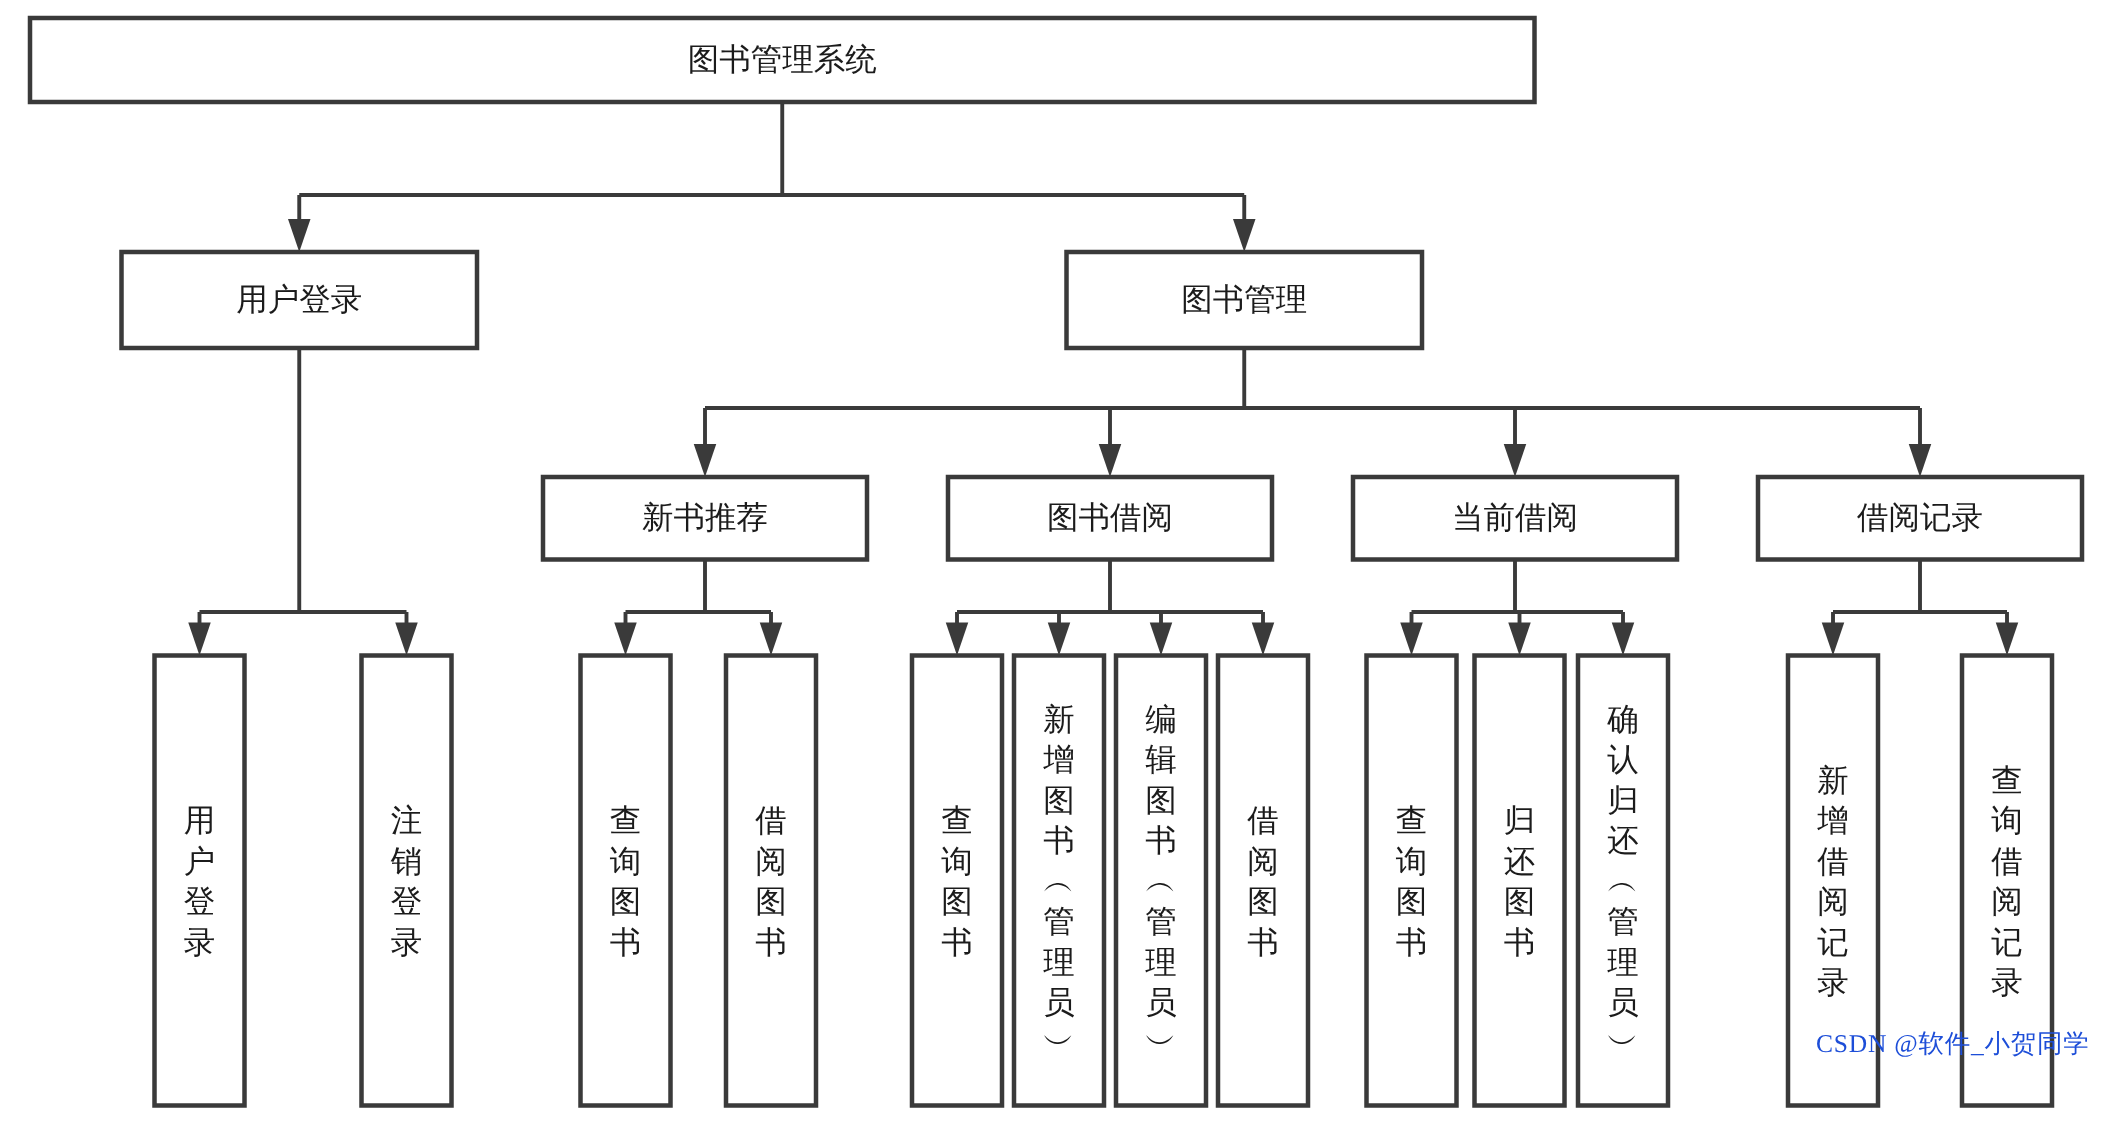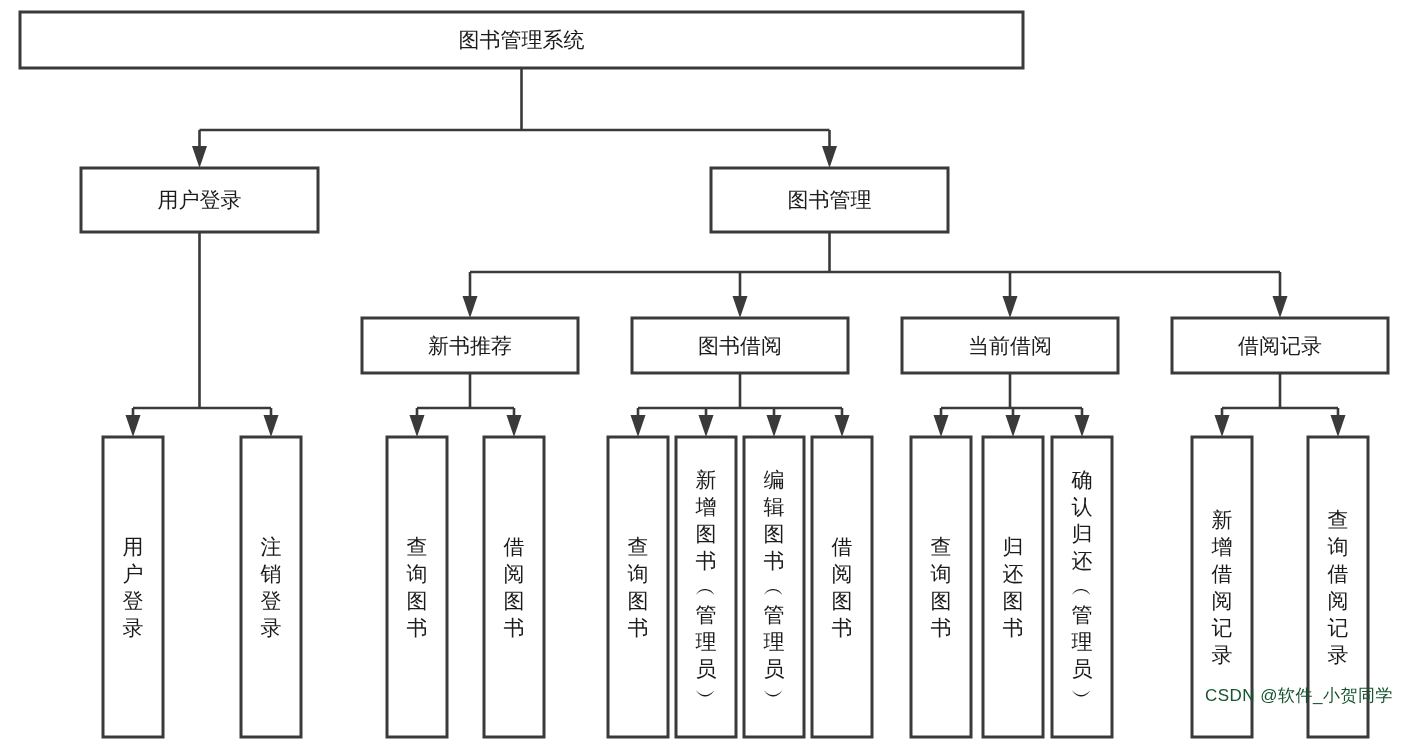--- a/index.html
+++ b/index.html
@@ -52,23 +52,23 @@
   .node-label-v {
     font-family: "DejaVu Sans", "Liberation Sans", sans-serif;
     font-size: 21px;
     fill: #1b1b1b;
     text-anchor: middle;
   }
   .watermark {
     position: absolute;
     right: 12px;
     bottom: 6px;
-    font-family: Liberation Sans, sans-serif;
+    font-family: Liberation Serif, serif;
     font-size: 17px;
-    color: #14532d;
+    color: #1d4ed8;
     letter-spacing: 0.5px;
     white-space: nowrap;
     user-select: none;
   }
 </style>
 </head>
 <body>
 
 <div id="diagram-root">
   <svg class="tree-canvas" id="tree-canvas" viewBox="0 0 1405 747" xmlns="http://www.w3.org/2000/svg">

